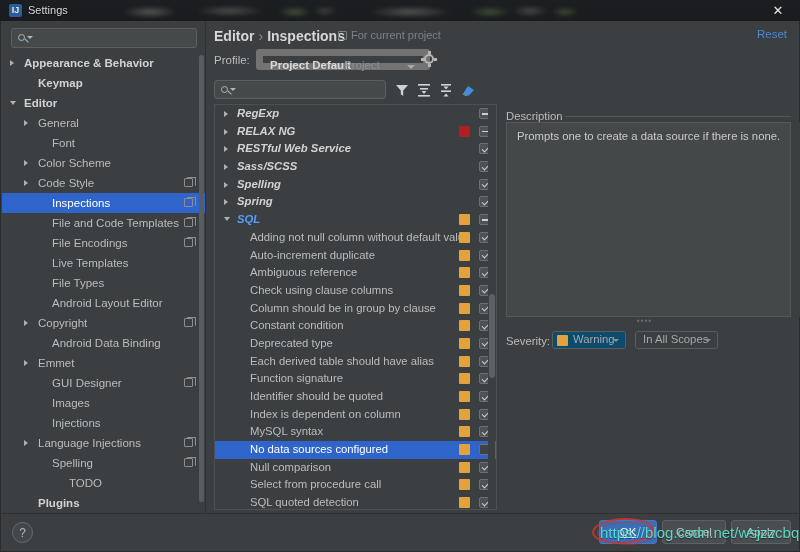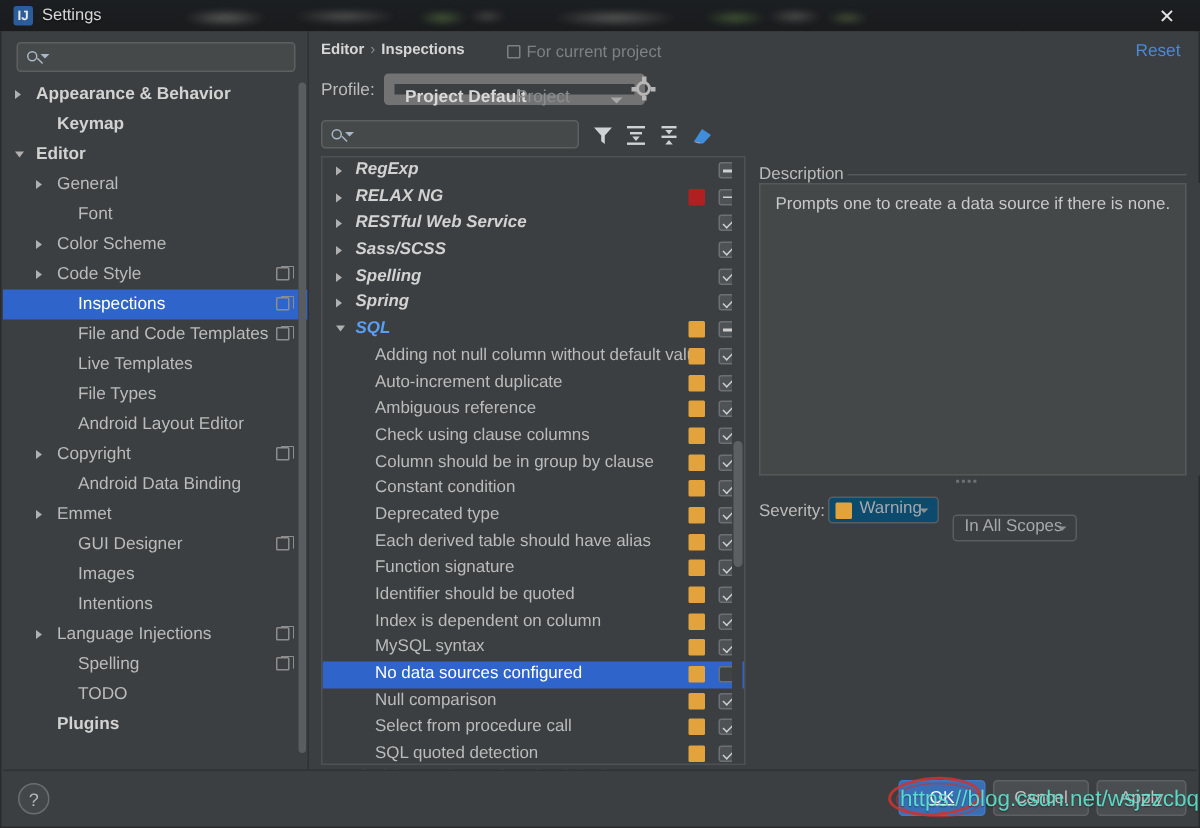--- a/index.html
+++ b/index.html
@@ -186,21 +186,21 @@
     pointer-events: none;
   }
 
   
   #main {
     position: absolute; left: 206px; top: 0px; width: 590px; height: 492px;
     background: #3c3f41;
   }
   #breadcrumb {
     position: absolute; left: 7px; top: 7px;
-    font-size: 10px; color: #d6d6d6;
+    font-size: 14px; color: #d6d6d6;
   }
   #breadcrumb .bc { font-weight: bold; }
   #breadcrumb .sep { color: #8c8c8c; padding: 0 4px; font-weight: normal; }
   #for-project {
     position: absolute; left: 131px; top: 8px;
     font-size: 11px; color: #7e8184;
   }
   #for-project .pico {
     display: inline-block; width: 9px; height: 9px;
     border: 1px solid #7e8184; border-radius: 1px;
@@ -346,21 +346,21 @@
   #sev-combo .sev-tx {
     position: absolute; left: 20px; top: 1px; font-size: 11.3px; color: #a6a8aa;
   }
   #sev-combo .cbarrow2, #scope-combo .cbarrow2 {
     position: absolute; right: 6px; top: 7px; width: 0; height: 0;
     border-left: 3.5px solid transparent; border-right: 3.5px solid transparent;
     border-top: 3.5px solid #8e9193;
   }
   #scope-combo {
     position: absolute; left: 428px; top: 310px; width: 83px; height: 18px;
-    border: 1px solid #5a5d5f; border-radius: 3px; background: #3c3f41; margin-top: 12px;
+    border: 1px solid #5a5d5f; border-radius: 3px; background: #3c3f41;
   }
   #scope-combo .sc-tx {
     position: absolute; left: 7px; top: 1px; font-size: 11.3px; color: #a6a8aa;
   }
   #right-scroll {
     position: absolute; left: 588px; top: 101px; width: 6px; height: 195px;
     background: #3c3f41;
   }
 </style>
 </head>
@@ -415,20 +415,24 @@
           </div>
           <div class="sb-item sel">
             <span class="lbl" style="left: 50px;">Inspections</span>
             <span class="copyico"></span>
           </div>
           <div class="sb-item">
             <span class="lbl" style="left: 50px;">File and Code Templates</span>
             <span class="copyico"></span>
           </div>
           <div class="sb-item">
+            <span class="lbl" style="left: 50px;">File Encodings</span>
+            <span class="copyico"></span>
+          </div>
+          <div class="sb-item">
             <span class="lbl" style="left: 50px;">Live Templates</span>
           </div>
           <div class="sb-item">
             <span class="lbl" style="left: 50px;">File Types</span>
           </div>
           <div class="sb-item">
             <span class="lbl" style="left: 50px;">Android Layout Editor</span>
           </div>
           <div class="sb-item">
             <span class="arrow right" style="left: 22px;"></span>
@@ -443,33 +447,33 @@
             <span class="lbl" style="left: 36px;">Emmet</span>
           </div>
           <div class="sb-item">
             <span class="lbl" style="left: 50px;">GUI Designer</span>
             <span class="copyico"></span>
           </div>
           <div class="sb-item">
             <span class="lbl" style="left: 50px;">Images</span>
           </div>
           <div class="sb-item">
-            <span class="lbl" style="left: 50px;">Intentions</span>
+            <span class="lbl" style="left: 50px;">Injections</span>
           </div>
           <div class="sb-item">
             <span class="arrow right" style="left: 22px;"></span>
             <span class="lbl" style="left: 36px;">Language Injections</span>
             <span class="copyico"></span>
           </div>
           <div class="sb-item">
             <span class="lbl" style="left: 50px;">Spelling</span>
             <span class="copyico"></span>
           </div>
           <div class="sb-item">
-            <span class="lbl" style="left: 50px; text-align: right;">TODO</span>
+            <span class="lbl" style="left: 67px; text-align: right;">TODO</span>
           </div>
           <div class="sb-item bold">
             <span class="lbl" style="left: 36px;">Plugins</span>
           </div>
         </div>
       <div id="sb-scroll">
         <div class="thumb"></div>
       </div>
     </div>
 

